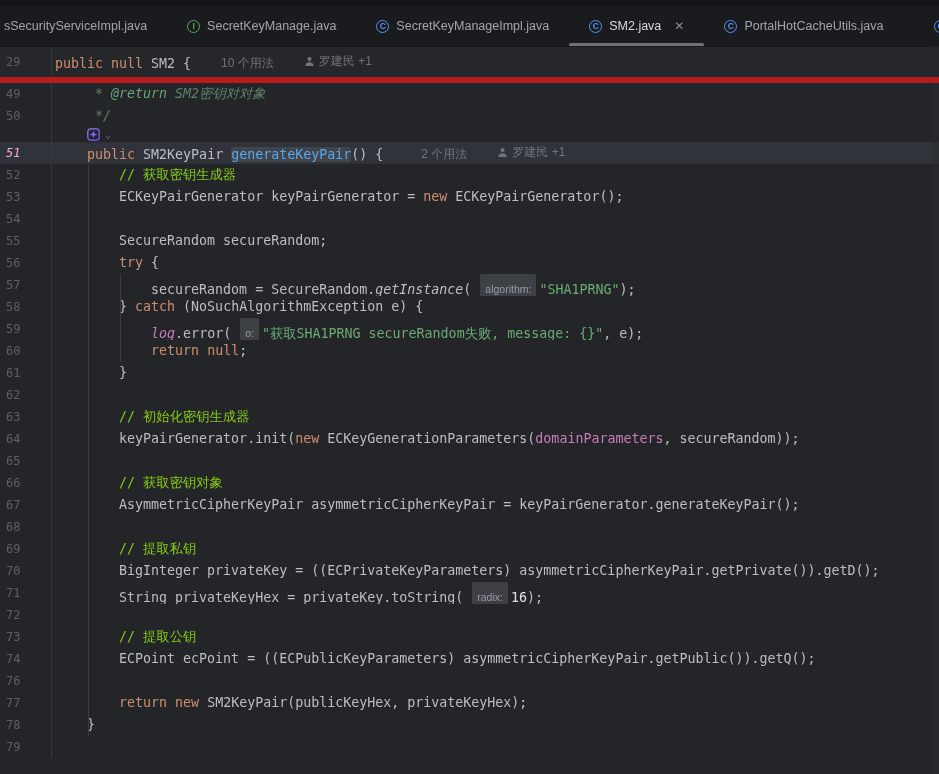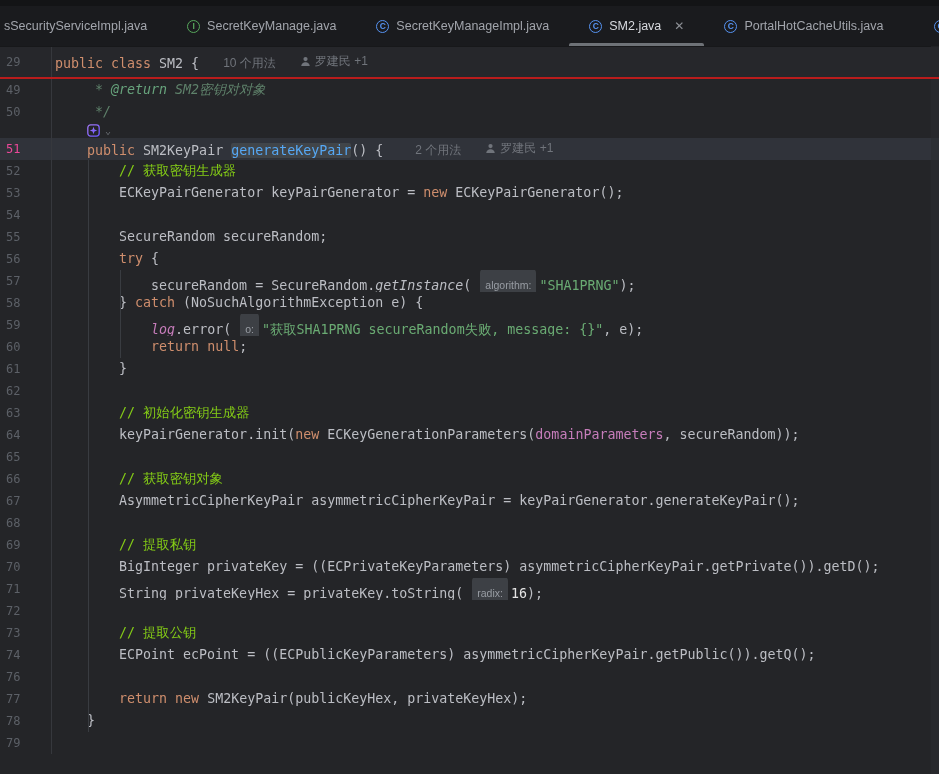--- a/index.html
+++ b/index.html
@@ -29,29 +29,29 @@
     width:13px;height:13px;border-radius:50%;flex:0 0 13px;
     display:flex;align-items:center;justify-content:center;
     font-size:8.5px;font-weight:bold;box-sizing:border-box;
   }
   .ficon.class{border:1.5px solid #5693F2;color:#5693F2;}
   .ficon.interface{border:1.5px solid #57A85C;color:#57A85C;}
   .closex{font-size:12px;color:#8E9197;margin-left:6px;line-height:1;}
   
   .srow{
     display:flex;height:30px;background:#26272B;
-    border-bottom:2px solid #b91c1c;position:relative;z-index:2;
+    border-bottom:6px solid #b91c1c;position:relative;z-index:2;
   }
   .srow .gut{line-height:30px;}
   .srow .code{line-height:30px;}
   
   .editor{position:relative;background:#242528;}
   .row{display:flex;height:22px;position:relative;}
   .row.caret{background:#30333A;}
-  .row.caret .gut{color:#ec4899;}
+  .row.caret .gut{color:#f9a8d4;font-style:italic;}
   .row.ai{height:15px;}
   .gut{
     flex:0 0 52px;box-sizing:border-box;padding-left:6px;
     font-family:"DejaVu Sans Mono",monospace;font-size:12px;line-height:22px;
     color:#5C6067;border-right:1px solid #36383D;
   }
   .code{
     flex:1;white-space:pre;padding-left:3px;overflow:hidden;
     font-family:"DejaVu Sans Mono",monospace;font-size:13.3px;line-height:22px;
     color:#BCBEC4;
@@ -69,21 +69,21 @@
   .im{font-style:italic;}
   .md{color:#56A8F5;background:#414549;border-radius:2px;}
   .chip{
     display:inline-block;background:#3D4045;color:#999DA4;border-radius:4px;
     font-family:"Liberation Sans",sans-serif;font-size:10.5px;line-height:14px;
     padding:9px 5px;margin:0 3px 0 1px;position:relative;top:-1.5px;vertical-align:baseline;
   }
   .vision{
     display:inline-flex;align-items:center;gap:4px;white-space:normal;
     font-family:"Liberation Sans",sans-serif;font-size:12px;color:#70747B;
-    margin-left:24px;vertical-align:baseline;position:relative;top:-1px;text-align:center;
+    margin-left:30px;vertical-align:baseline;position:relative;top:-1px;text-align:center;
   }
   .guide{position:absolute;width:1px;background:#393C41;z-index:1;}
   .scrollstrip{position:absolute;right:0;top:46px;bottom:0;width:8px;background:#2A2C30;opacity:.55;}
   .chev{color:#6F737A;font-size:10px;line-height:1;}
 </style>
 </head>
 <body>
 
 <div class="topstrip"></div>
 <div class="tabbar" id="tabbar">
@@ -106,21 +106,21 @@
     <div class="tab">
       <span class="ficon class">C</span>
       <span>PortalHotCacheUtils.java</span>
     </div>
     <div class="tab clipped">
       <span class="ficon class">C</span>
     </div>
   </div>
 <div class="srow" id="sticky">
     <span class="gut">29</span>
-    <span class="code"><span class="k">public class</span><span class="p"> SM2 {</span><span class="vision">
+    <span class="code"><span class="k">public null</span><span class="p"> SM2 {</span><span class="vision">
         <span>10 个用法</span>
       </span><span class="vision">
         <svg width="11" height="11" viewBox="0 0 12 12">
           <circle cx="6" cy="3.4" r="2.3" fill="#70747B"></circle>
           <path d="M1.4 11 C1.4 7.9 3.9 6.7 6 6.7 C8.1 6.7 10.6 7.9 10.6 11 Z" fill="#70747B"></path>
         </svg>
         <span>罗建民 +1</span>
       </span></span>
   </div>
 <div class="editor" id="editor">

